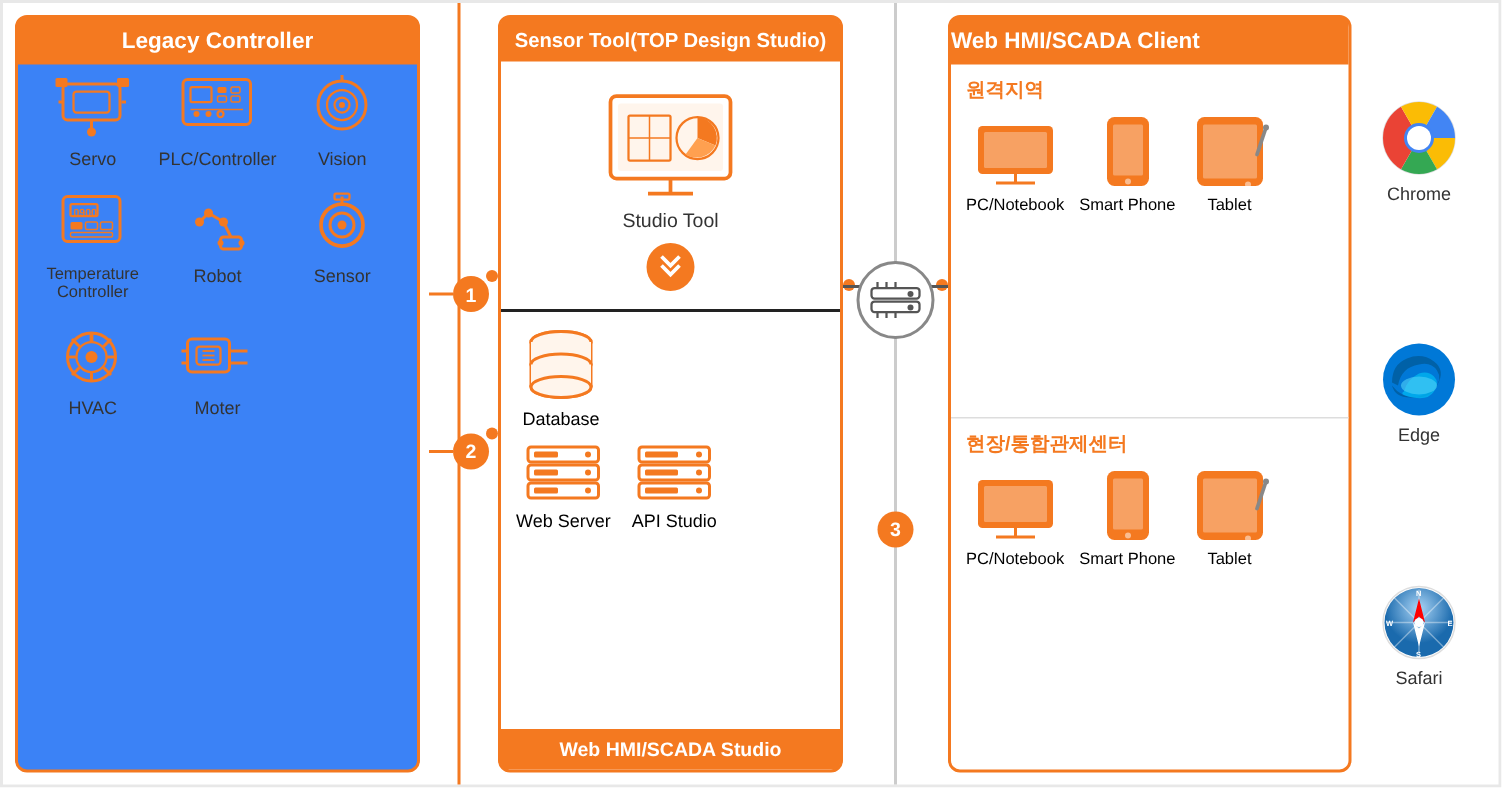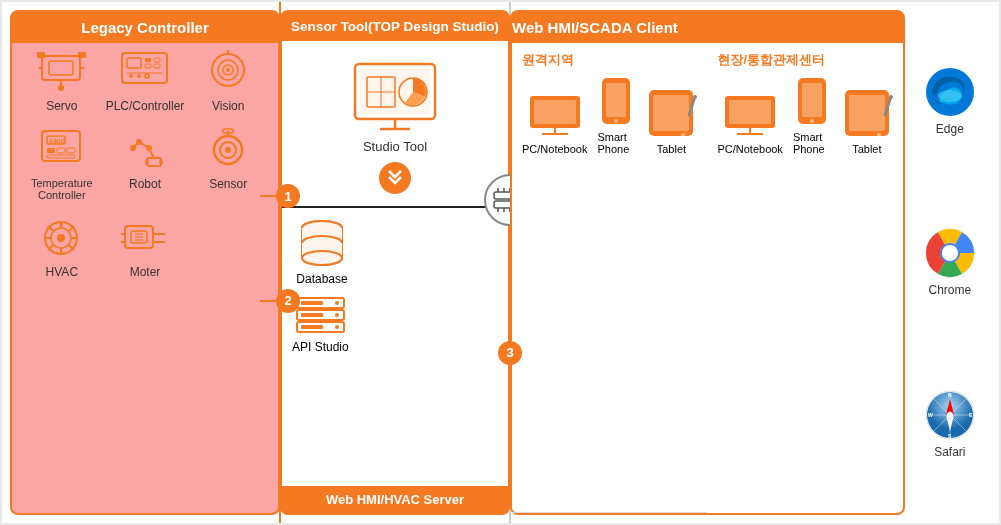--- a/index.html
+++ b/index.html
@@ -21,21 +21,21 @@
     }
 
     
     .legacy-section {
       width: 270px;
       min-width: 270px;
       border: 2.5px solid #f47920;
       border-radius: 8px;
       margin: 8px 0 8px 8px;
       position: relative;
-      background: #fca5a5;
+      background: #3b82f6;
       z-index: 2;
     }
     .legacy-header {
       background: #f47920;
       color: #fff;
       font-weight: bold;
       font-size: 15px;
       text-align: center;
       padding: 7px 0;
       border-radius: 4px 4px 0 0;
@@ -135,20 +135,21 @@
       background: #f47920;
       color: #fff;
       font-weight: bold;
       font-size: 15px;
       padding: 7px 0;
       border-radius: 4px 4px 0 0;
     }
     .client-body {
       flex: 1;
       display: flex;
+      flex-direction: column;
       position: relative;
     }
     .client-zone {
       flex: 1;
       padding: 8px 10px;
       position: relative;
     }
     .zone-label {
       color: #f47920;
       font-size: 13px;
@@ -402,39 +403,53 @@
           <rect x="10" y="10" width="40" height="15" fill="#fff5ec"></rect>
           <ellipse cx="30" cy="25" rx="20" ry="7" fill="#fff5ec" stroke="#f47920" stroke-width="2"></ellipse>
           <rect x="10" y="25" width="40" height="15" fill="#fff5ec"></rect>
           <ellipse cx="30" cy="40" rx="20" ry="7" fill="#fff5ec" stroke="#f47920" stroke-width="2"></ellipse>
         </svg>
         <div style="font-size:12px;">Database</div>
       </div>
 
       <div style="display:flex; gap:14px; align-items:flex-start; justify-content:center;">
 
+        <div class="device-item">
+          <svg width="55" height="42" viewBox="0 0 55 42">
+            <rect x="4" y="4" width="47" height="10" rx="2" fill="none" stroke="#f47920" stroke-width="2"></rect>
+            <rect x="4" y="16" width="47" height="10" rx="2" fill="none" stroke="#f47920" stroke-width="2"></rect>
+            <rect x="4" y="28" width="47" height="10" rx="2" fill="none" stroke="#f47920" stroke-width="2"></rect>
+            <rect x="8" y="7" width="16" height="4" rx="1" fill="#f47920"></rect>
+            <rect x="8" y="19" width="16" height="4" rx="1" fill="#f47920"></rect>
+            <rect x="8" y="31" width="16" height="4" rx="1" fill="#f47920"></rect>
+            <circle cx="44" cy="9" r="2" fill="#f47920"></circle>
+            <circle cx="44" cy="21" r="2" fill="#f47920"></circle>
+            <circle cx="44" cy="33" r="2" fill="#f47920"></circle>
+          </svg>
+          <div style="font-size:12px;">Web Server</div>
+        </div>
 
         <div class="device-item">
           <svg width="55" height="42" viewBox="0 0 55 42">
             <rect x="4" y="4" width="47" height="10" rx="2" fill="none" stroke="#f47920" stroke-width="2"></rect>
             <rect x="4" y="16" width="47" height="10" rx="2" fill="none" stroke="#f47920" stroke-width="2"></rect>
             <rect x="4" y="28" width="47" height="10" rx="2" fill="none" stroke="#f47920" stroke-width="2"></rect>
             <rect x="8" y="7" width="22" height="4" rx="1" fill="#f47920"></rect>
             <rect x="8" y="19" width="22" height="4" rx="1" fill="#f47920"></rect>
             <rect x="8" y="31" width="22" height="4" rx="1" fill="#f47920"></rect>
             <circle cx="44" cy="9" r="2" fill="#f47920"></circle>
             <circle cx="44" cy="21" r="2" fill="#f47920"></circle>
             <circle cx="44" cy="33" r="2" fill="#f47920"></circle>
           </svg>
           <div style="font-size:12px;">API Studio</div>
         </div>
       </div>
     </div>
 
-    <div class="server-area-bottom-label">Web HMI/HVAC Server</div>
+    <div class="server-area-bottom-label">Web HMI/SCADA Studio</div>
   </div>
 
   <div style="width:70px; display:flex; flex-direction:column; align-items:center; justify-content:center; position:relative;">
 
     <div style="position:absolute; left:50%; top:0; bottom:0; width:2px; background:#ccc; transform:translateX(-50%); z-index:0;"></div>
 
     <div style="position:absolute; top:36%; left:0; right:0; height:2px; background:#555; z-index:1;"></div>
 
     <div style="z-index:2; background:#fff; border:2.5px solid #888; border-radius:50%; width:52px; height:52px; display:flex; align-items:center; justify-content:center; position:absolute; top:38%; transform:translateY(-50%);">
       <svg width="36" height="28" viewBox="0 0 36 28">
@@ -537,44 +552,44 @@
         </div>
       </div>
 
     </div>
   </div>
 
   <div class="browsers-section">
 
     <div class="browser-item">
       <svg width="52" height="52" viewBox="0 0 52 52">
-        <circle cx="26" cy="26" r="24" fill="#0078D7"></circle>
-
-        <path d="M12 30 Q14 18 26 16 Q34 14 38 20 Q42 26 36 32 Q30 38 20 38 Q10 38 8 30 Q14 38 24 38 Q34 38 38 30 Q44 20 36 14 Q28 8 18 12 Q8 16 8 28 Z" fill="#0061A7"></path>
-        <path d="M16 34 Q18 26 26 22 Q32 20 36 24 Q40 28 36 34 Q32 40 22 38 Q12 36 16 34 Z" fill="#00B4F0" opacity="0.8"></path>
-        <ellipse cx="26" cy="30" rx="12" ry="6" fill="#50D1F6" opacity="0.6"></ellipse>
-      </svg>
-      <div class="browser-label">Edge</div>
-    </div>
-
-    <div class="browser-item">
-      <svg width="52" height="52" viewBox="0 0 52 52">
         <circle cx="26" cy="26" r="24" fill="#fff" stroke="#ddd" stroke-width="1"></circle>
 
         <path d="M26 26 L50 26 A24 24 0 0 1 38 46.8 Z" fill="#FBBC05"></path>
         <path d="M26 26 L38 46.8 A24 24 0 0 1 14 46.8 Z" fill="#34A853"></path>
         <path d="M26 26 L14 46.8 A24 24 0 0 1 2 26 Z" fill="#EA4335"></path>
         <path d="M26 26 L2 26 A24 24 0 0 1 14 5.2 Z" fill="#EA4335"></path>
         <path d="M26 26 L14 5.2 A24 24 0 0 1 38 5.2 Z" fill="#FBBC05"></path>
         <path d="M26 26 L38 5.2 A24 24 0 0 1 50 26 Z" fill="#4285F4"></path>
 
         <circle cx="26" cy="26" r="10" fill="#4285F4"></circle>
         <circle cx="26" cy="26" r="8" fill="#fff"></circle>
       </svg>
       <div class="browser-label">Chrome</div>
+    </div>
+
+    <div class="browser-item">
+      <svg width="52" height="52" viewBox="0 0 52 52">
+        <circle cx="26" cy="26" r="24" fill="#0078D7"></circle>
+
+        <path d="M12 30 Q14 18 26 16 Q34 14 38 20 Q42 26 36 32 Q30 38 20 38 Q10 38 8 30 Q14 38 24 38 Q34 38 38 30 Q44 20 36 14 Q28 8 18 12 Q8 16 8 28 Z" fill="#0061A7"></path>
+        <path d="M16 34 Q18 26 26 22 Q32 20 36 24 Q40 28 36 34 Q32 40 22 38 Q12 36 16 34 Z" fill="#00B4F0" opacity="0.8"></path>
+        <ellipse cx="26" cy="30" rx="12" ry="6" fill="#50D1F6" opacity="0.6"></ellipse>
+      </svg>
+      <div class="browser-label">Edge</div>
     </div>
 
     <div class="browser-item">
       <svg width="52" height="52" viewBox="0 0 52 52">
         <circle cx="26" cy="26" r="24" fill="#fff" stroke="#ddd" stroke-width="1"></circle>
 
         <circle cx="26" cy="26" r="23" fill="url(#safariGrad)"></circle>
         <defs>
           <radialGradient id="safariGrad" cx="50%" cy="30%">
             <stop offset="0%" stop-color="#aad4f5"></stop>

